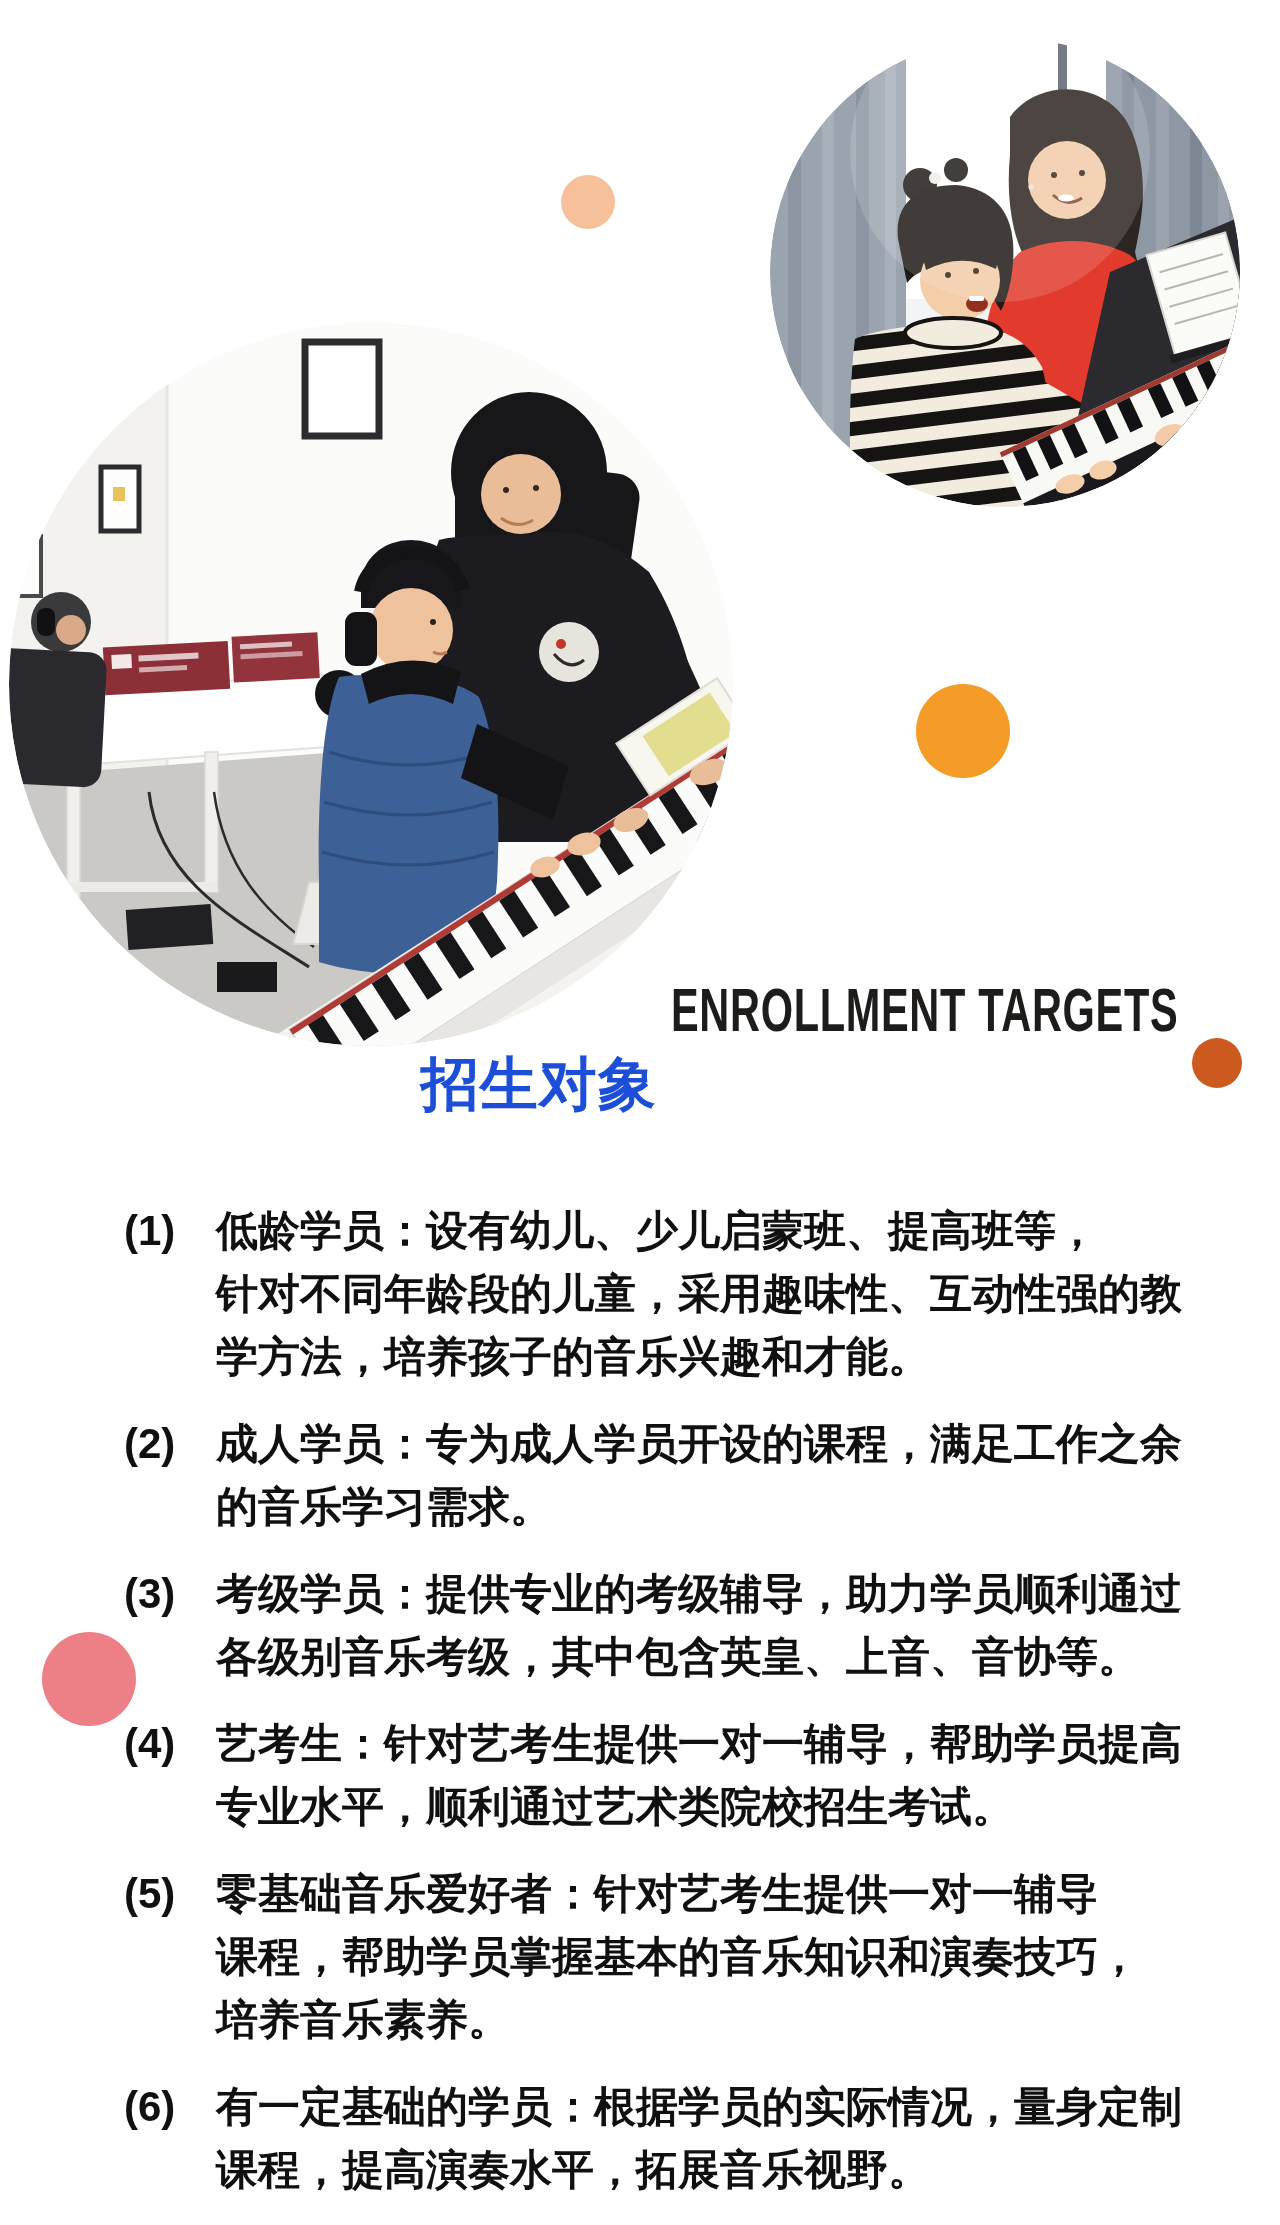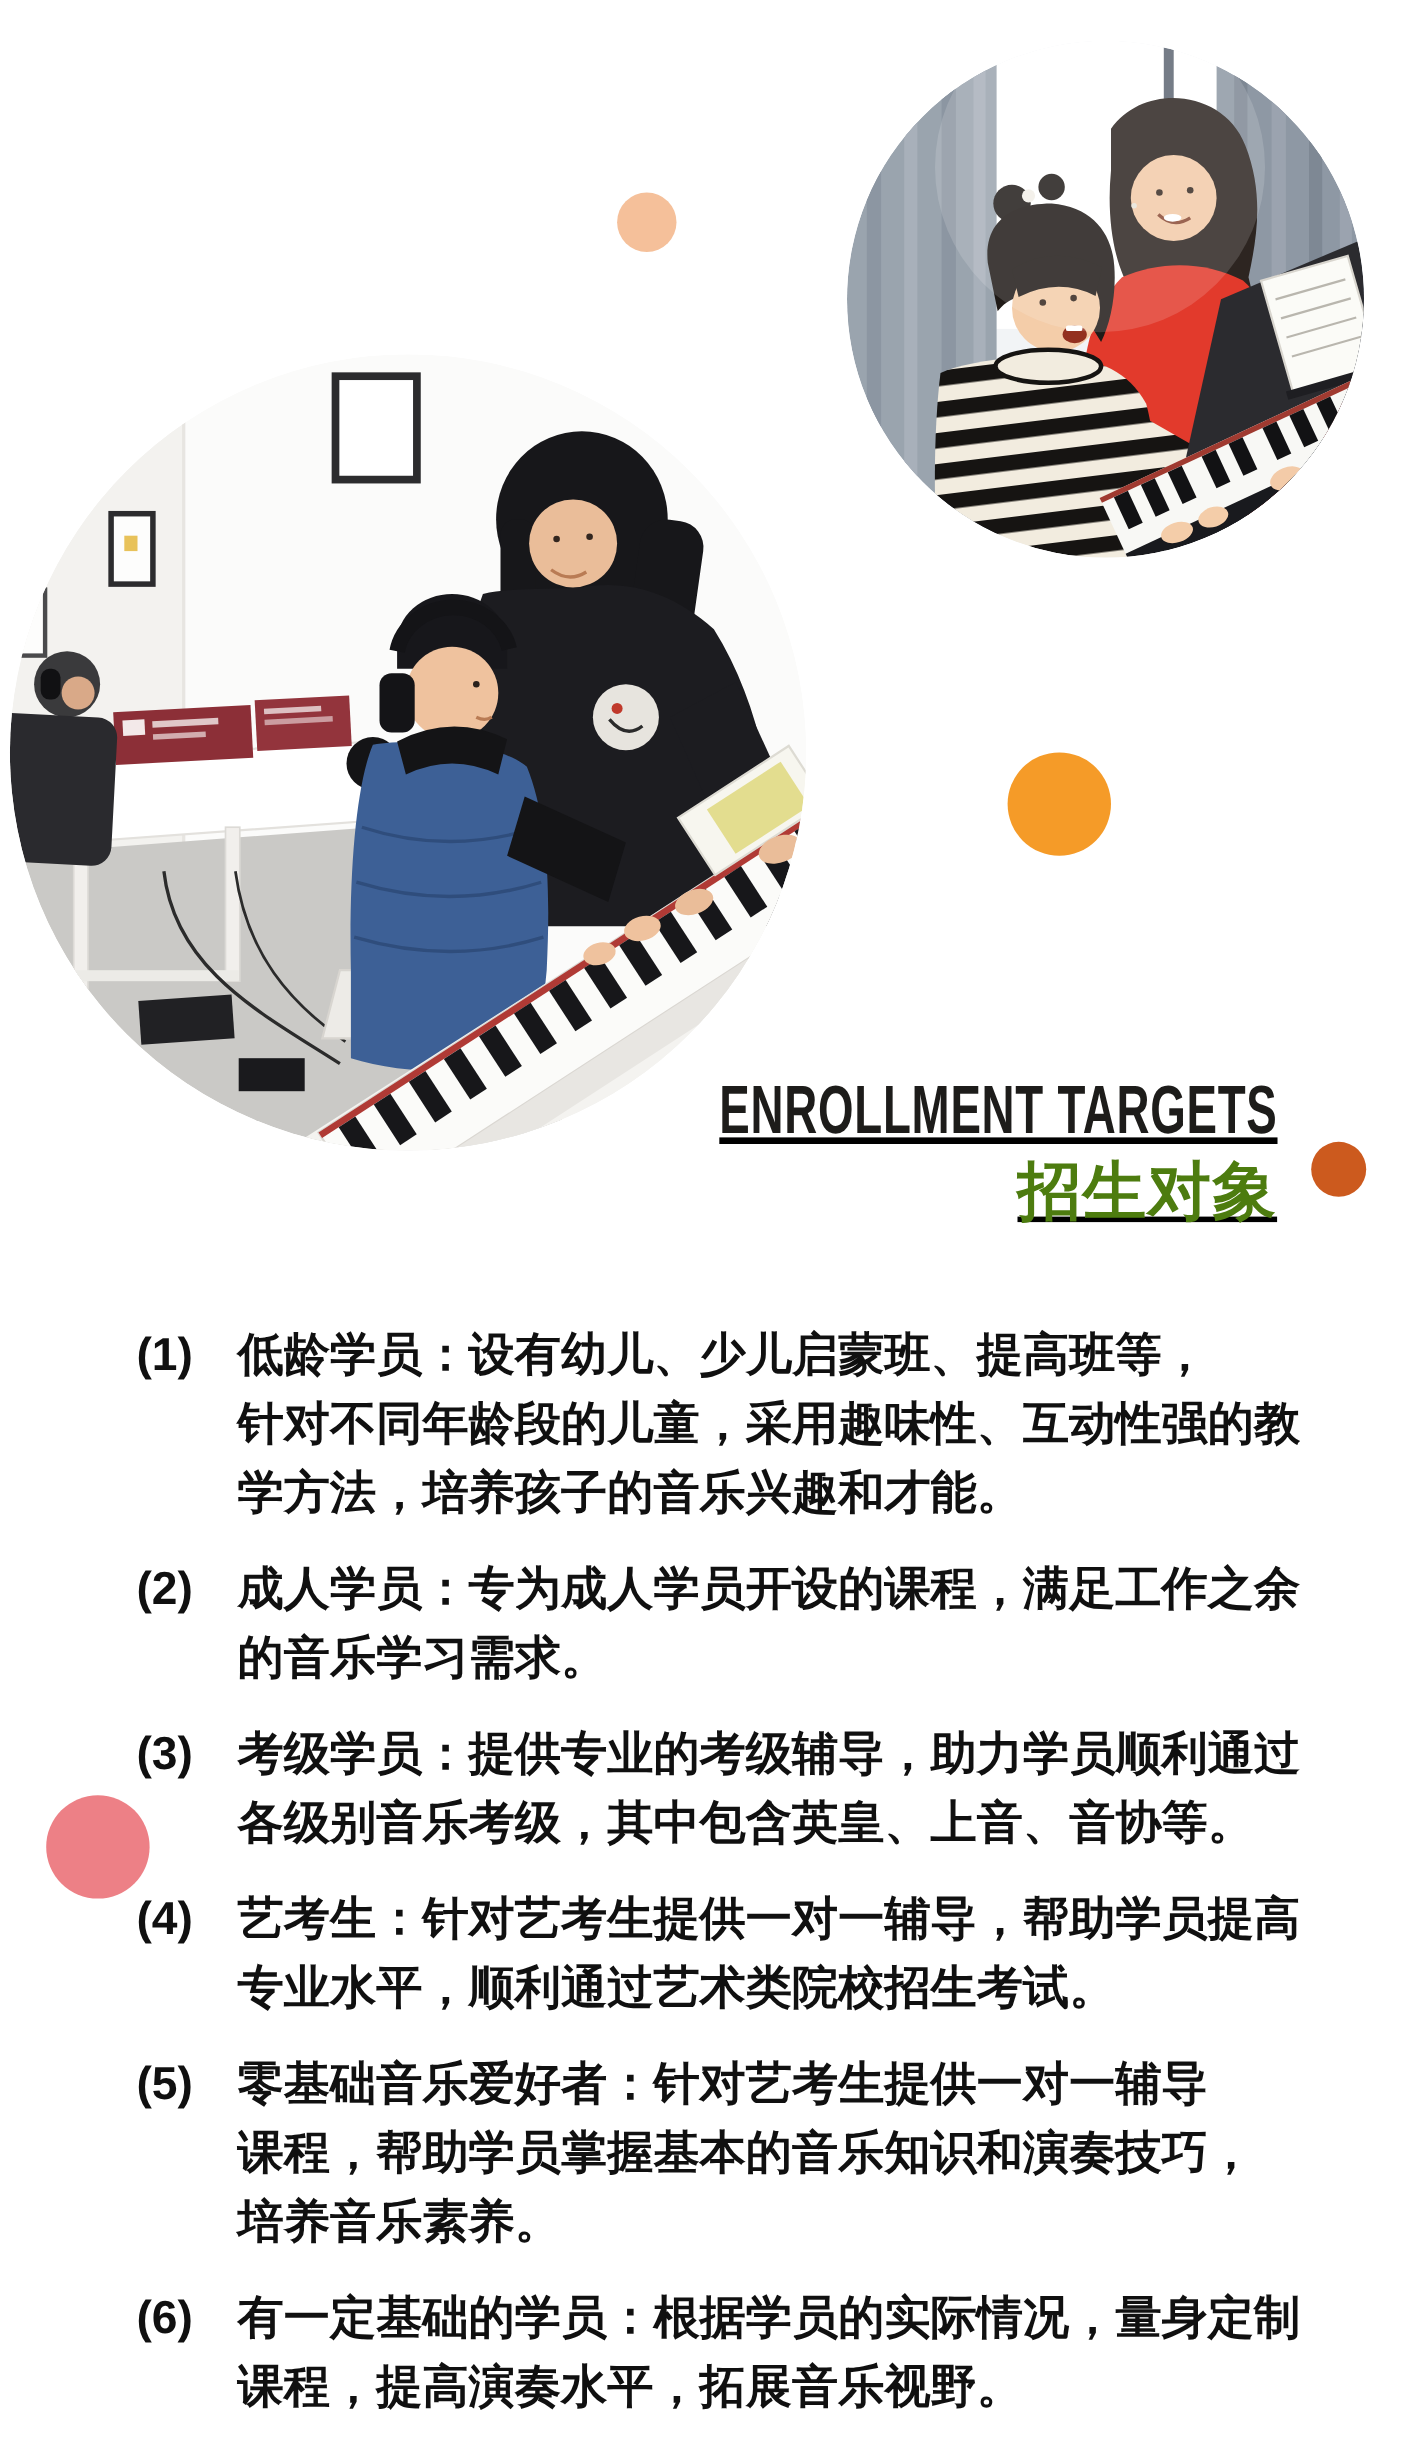--- a/index.html
+++ b/index.html
@@ -18,28 +18,28 @@
   .photo-top-right{left:770px;top:37px;width:470px;height:470px;}
 
   
   .dot{position:absolute;border-radius:50%;}
   .dot-peach{left:561px;top:175px;width:54px;height:54px;}
   .dot-orange{left:916px;top:684px;width:94px;height:94px;}
   .dot-pink{left:42px;top:1632px;width:94px;height:94px;}
   .dot-deep{left:1192px;top:1038px;width:50px;height:50px;}
 
   
-  .title-block{position:absolute;right:119px;top:980px;text-align:right;z-index:3;text-decoration:underline;}
+  .title-block{position:absolute;right:102px;top:980px;z-index:3;}
   .title-en{
     font-weight:700;font-size:62px;line-height:60px;color:#1d1c1a;
     letter-spacing:1px;white-space:nowrap;
     transform:scaleX(0.67);transform-origin:right center;
   }
   .title-zh{
-    font-weight:700;font-size:58px;line-height:60px;color:#4d7c0f;
+    font-weight:700;font-size:58px;line-height:60px;color:#1d4ed8;
     margin-top:14px;white-space:nowrap;letter-spacing:1px;
   }
 
   
   .list{position:absolute;left:124px;top:1199px;width:1065px;z-index:3;}
   .item{
     display:flex;align-items:flex-start;
     margin-bottom:24px;
     font-weight:700;font-size:42px;line-height:63px;color:#101010;
   }

